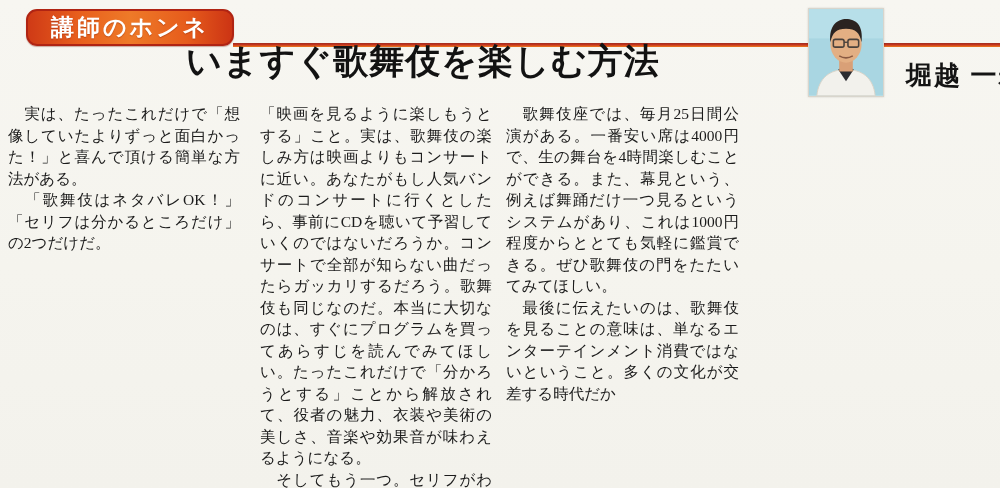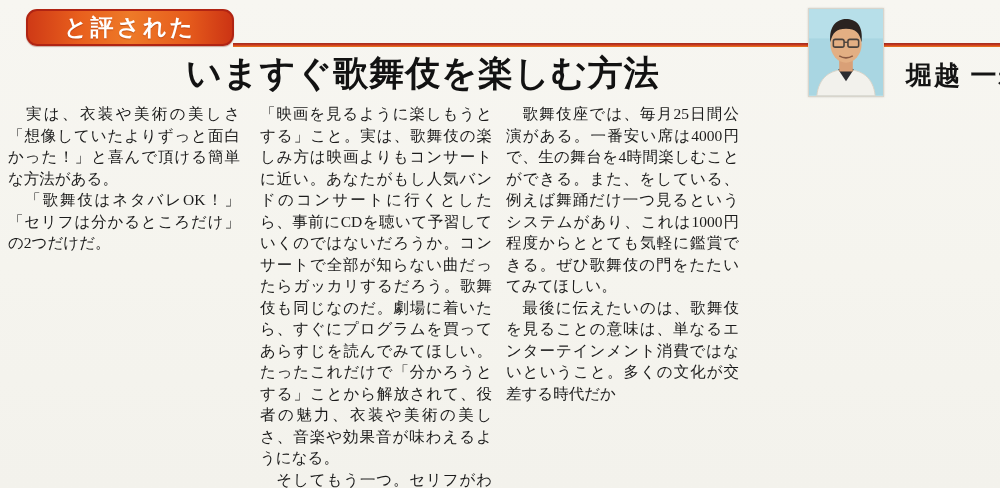--- a/index.html
+++ b/index.html
@@ -33,21 +33,21 @@
     text-shadow: 0 1px 1px rgba(130,30,0,.4);
   }
   .rule {
     position: absolute;
     left: 233px; top: 43px;
     width: 767px; height: 4px;
     background: linear-gradient(180deg, #9e2d20 0%, #c63520 45%, #ee7c1e 100%);
   }
   .title {
     position: absolute;
-    left: 186px; top: 50px;
+    left: 186px; top: 38px;
     font-size: 35px;
     font-weight: bold;
     letter-spacing: 1px;
     color: #121212;
     white-space: nowrap;
   }
   
   .col {
     position: absolute;
     top: 103px;
@@ -107,38 +107,38 @@
     word-break: break-all;
     overflow-wrap: anywhere;
   }
 </style>
 </head>
 <body>
 
 <div class="page">
 
   <div class="badge">
-    <span>と評された</span>
+    <span>講師のホンネ</span>
   </div>
   <div class="rule"></div>
   <h1 class="title">いますぐ歌舞伎を楽しむ方法</h1>
 
   <div class="col col-1">
-    <p>　実は、衣装や美術の美しさ「想像していたよりずっと面白かった！」と喜んで頂ける簡単な方法がある。</p>
+    <p>　実は、たったこれだけで「想像していたよりずっと面白かった！」と喜んで頂ける簡単な方法がある。</p>
     <p>　「歌舞伎はネタバレOK！」「セリフは分かるところだけ」の2つだけだ。</p>
 
   </div>
 
   <div class="col col-2">
-    <p>「映画を見るように楽しもうとする」こと。実は、歌舞伎の楽しみ方は映画よりもコンサートに近い。あなたがもし人気バンドのコンサートに行くとしたら、事前にCDを聴いて予習していくのではないだろうか。コンサートで全部が知らない曲だったらガッカリするだろう。歌舞伎も同じなのだ。劇場に着いたら、すぐにプログラムを買ってあらすじを読んでみてほしい。たったこれだけで「分かろうとする」ことから解放されて、役者の魅力、衣装や美術の美しさ、音楽や効果音が味わえるようになる。</p>
+    <p>「映画を見るように楽しもうとする」こと。実は、歌舞伎の楽しみ方は映画よりもコンサートに近い。あなたがもし人気バンドのコンサートに行くとしたら、事前にCDを聴いて予習していくのではないだろうか。コンサートで全部が知らない曲だったらガッカリするだろう。歌舞伎も同じなのだ。本当に大切なのは、すぐにプログラムを買ってあらすじを読んでみてほしい。たったこれだけで「分かろうとする」ことから解放されて、役者の魅力、衣装や美術の美しさ、音楽や効果音が味わえるようになる。</p>
     <p>　そしてもう一つ。セリフがわからないと思ったら、分かるところだけに意識を向けてみてほしい。コミュ</p>
   </div>
 
   <div class="col col-3">
-    <p>　歌舞伎座では、毎月25日間公演がある。一番安い席は4000円で、生の舞台を4時間楽しむことができる。また、をしている、例えば舞踊だけ一つ見るというシステムがあり、これは1000円程度からととても気軽に鑑賞できる。ぜひ歌舞伎の門をたたいてみてほしい。</p>
+    <p>　歌舞伎座では、毎月25日間公演がある。一番安い席は4000円で、生の舞台を4時間楽しむことができる。また、幕見という、例えば舞踊だけ一つ見るというシステムがあり、これは1000円程度からととても気軽に鑑賞できる。ぜひ歌舞伎の門をたたいてみてほしい。</p>
     <p>　最後に伝えたいのは、歌舞伎を見ることの意味は、単なるエンターテインメント消費ではないということ。多くの文化が交差する時代だか</p>
   </div>
 
   <div class="col-4">
 
     <svg class="portrait" viewBox="0 0 76 89" xmlns="http://www.w3.org/2000/svg">
       <rect x="0" y="0" width="76" height="89" fill="#a9d6e2"></rect>
       <rect x="0" y="0" width="76" height="30" fill="#b7dfe9"></rect>
 
       <path d="M8 89 C10 70 22 62 38 62 C54 62 66 70 68 89 Z" fill="#f2f1ec" stroke="#d8d4c8" stroke-width="1"></path>

